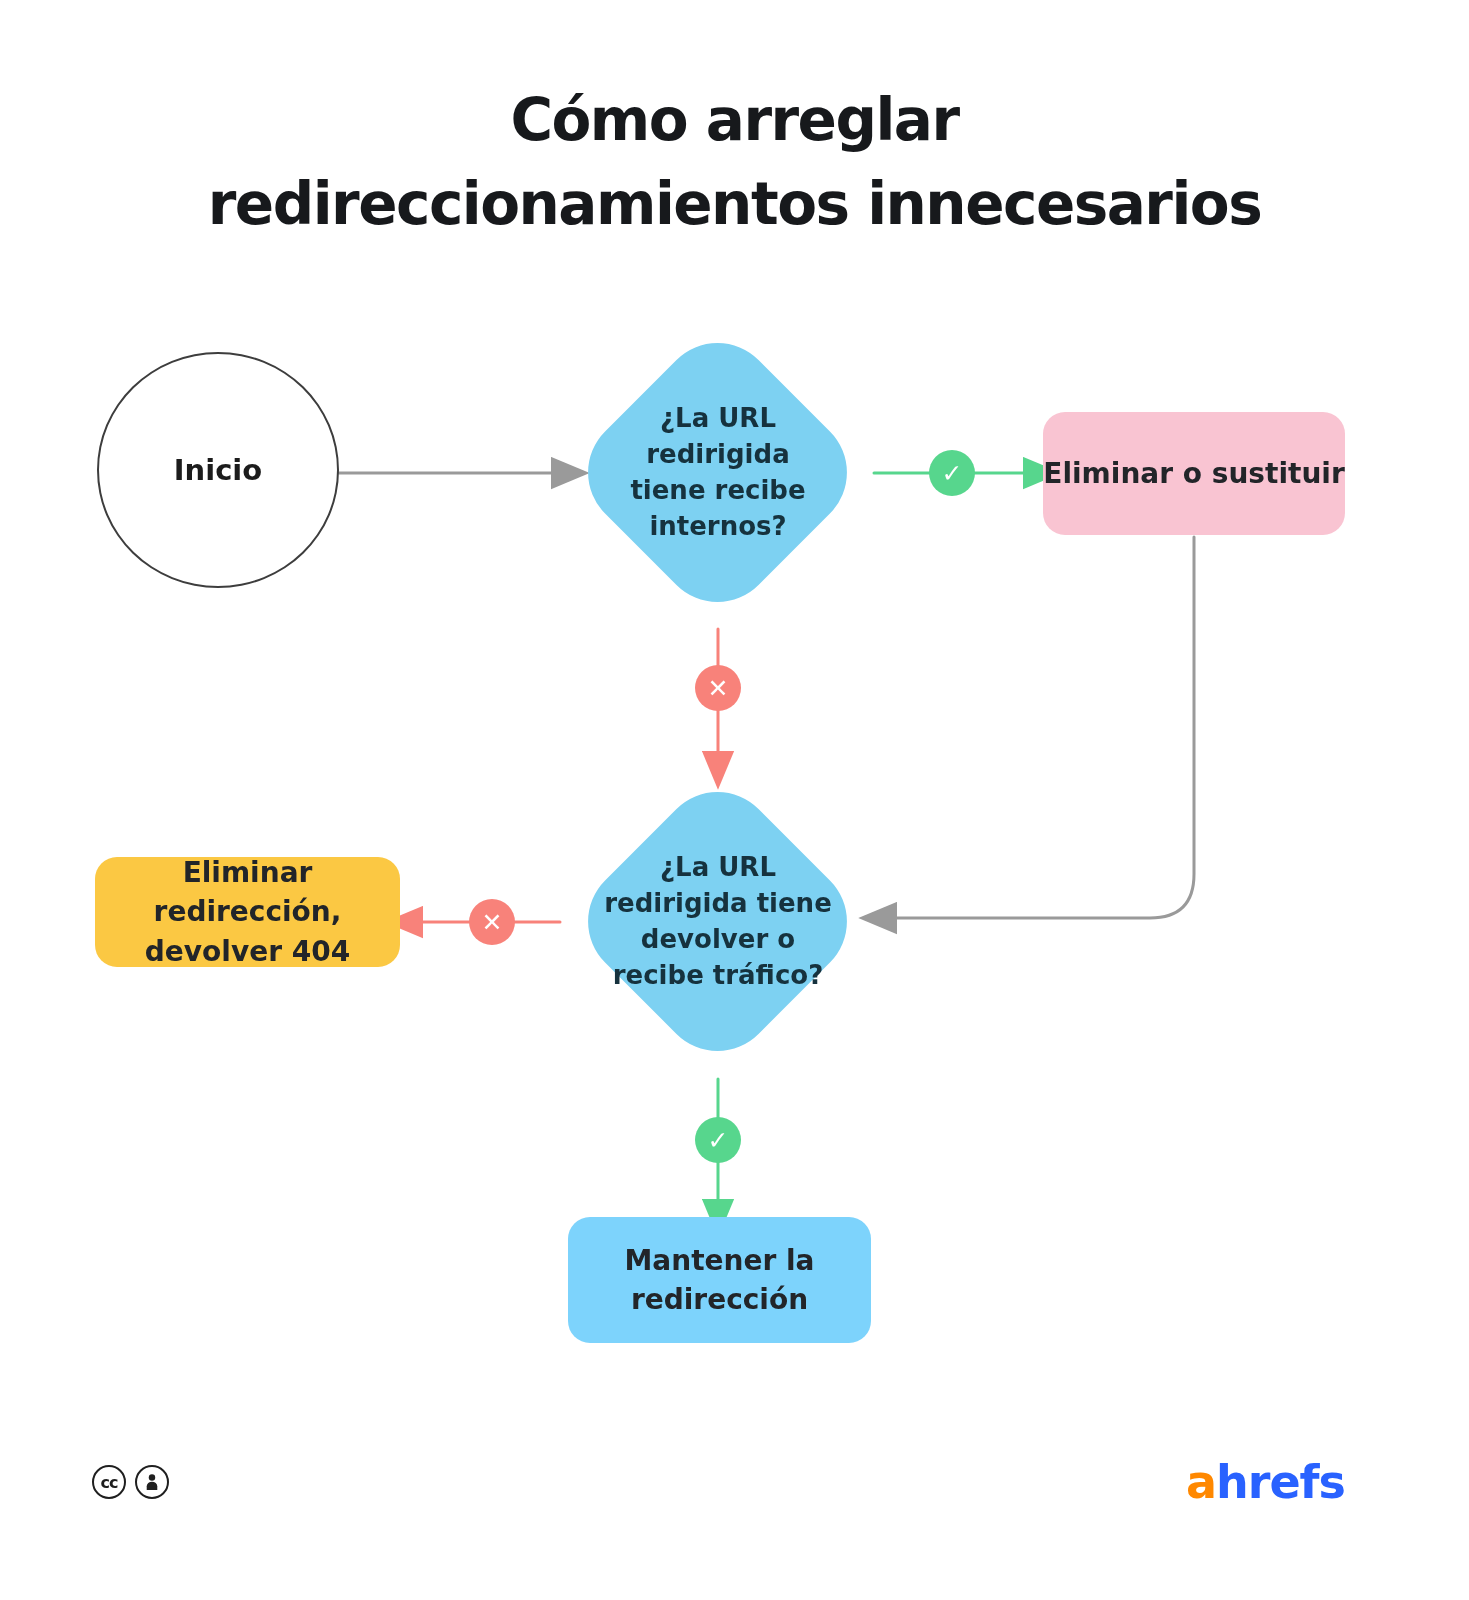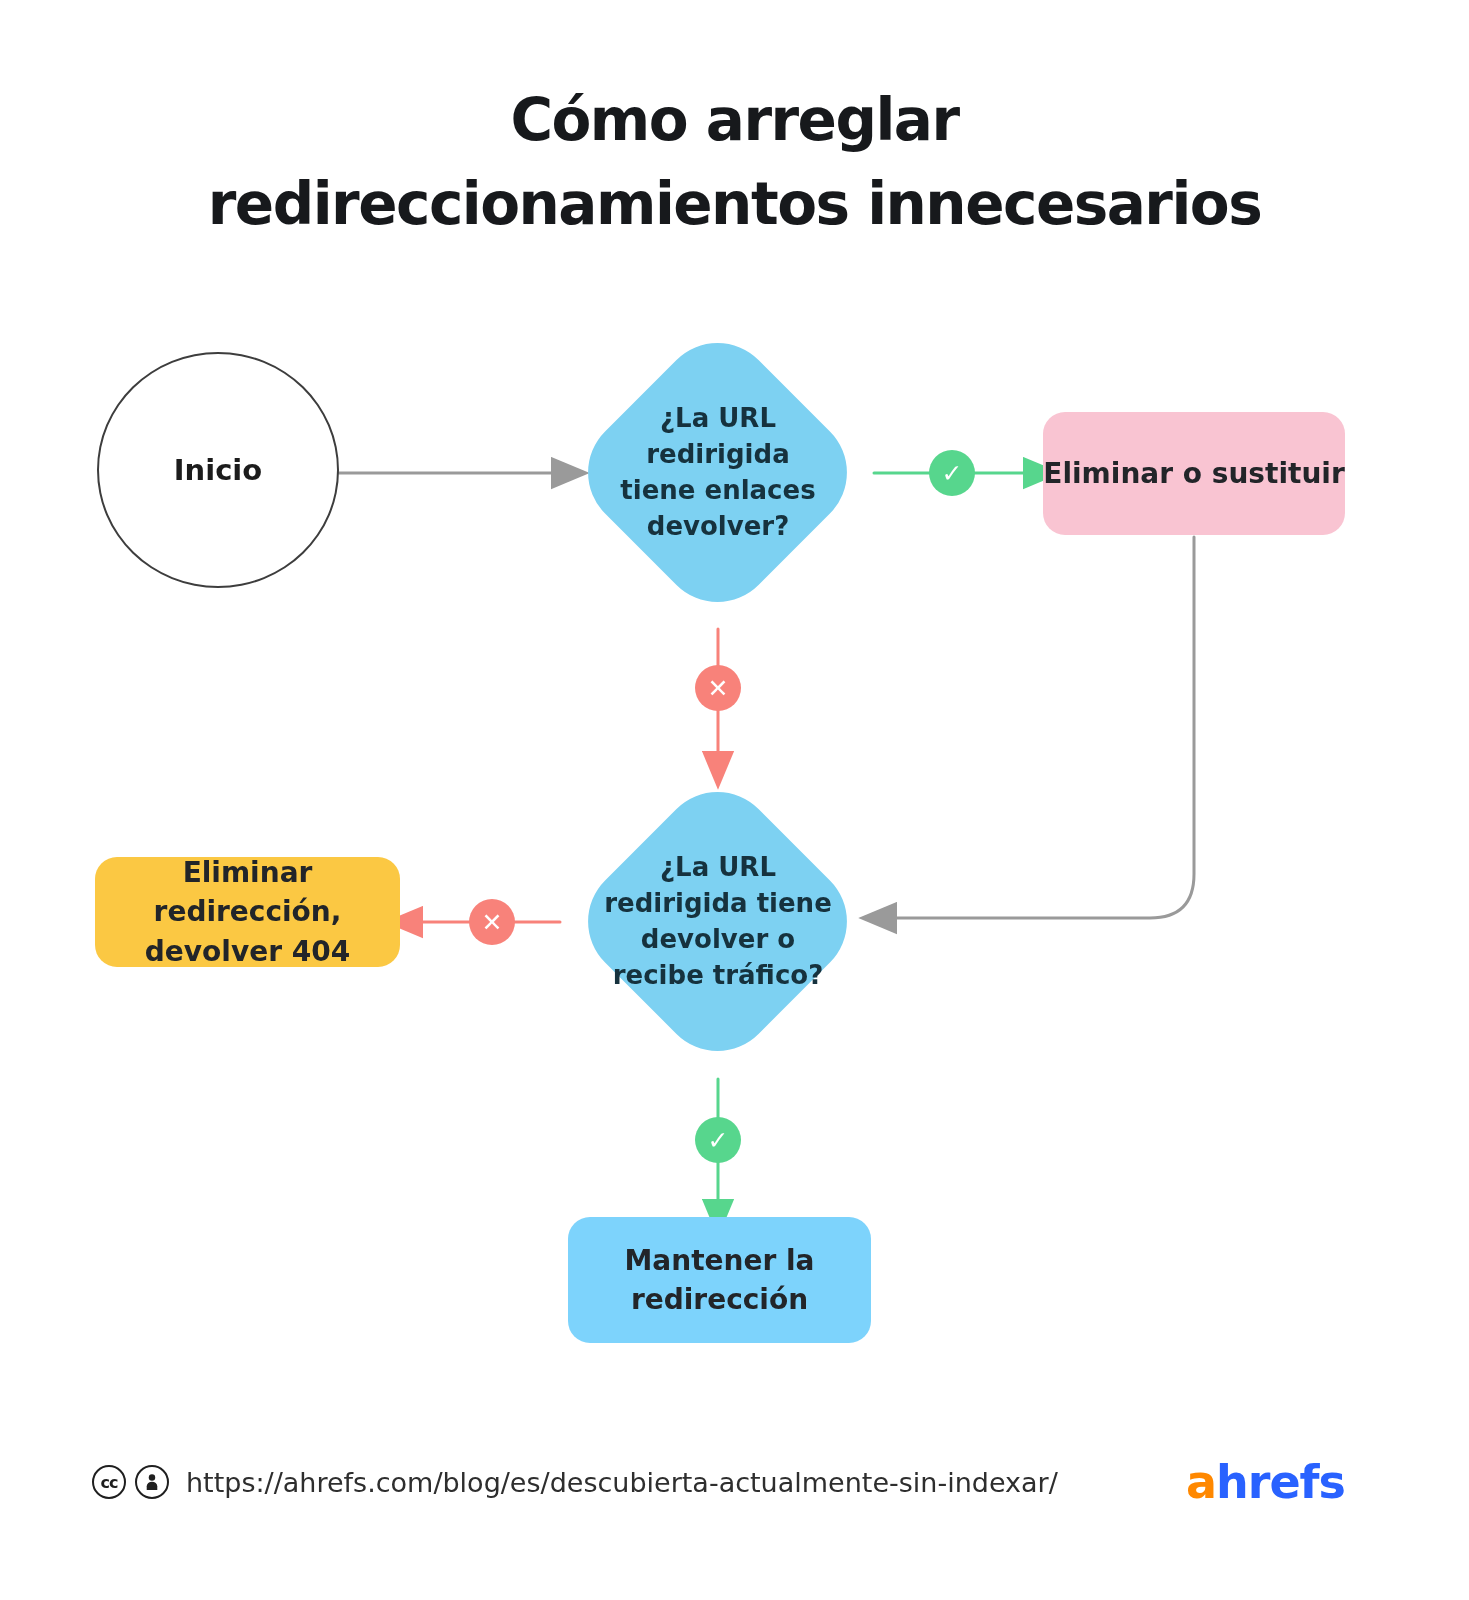--- a/index.html
+++ b/index.html
@@ -100,21 +100,21 @@
     <path d="M1194,537 V874 Q1194,918 1150,918 H894" fill="none" stroke="#9a9a9a" stroke-width="3" stroke-linecap="round" marker-end="url(#m-gray)"></path>
     <path d="M560,922 H420" fill="none" stroke="#f8827a" stroke-width="3" stroke-linecap="round" marker-end="url(#m-red)"></path>
     <path d="M718,1079 V1202" fill="none" stroke="#57d68d" stroke-width="3" stroke-linecap="round" marker-end="url(#m-green)"></path>
   </svg>
 
   <div class="node-circle">
     <span>Inicio</span>
   </div>
 
   <div class="diamond" id="diamond1"></div>
-  <div class="diamond-label" id="diamond1-label">¿La URL redirigida tiene enlaces devolver?</div>
+  <div class="diamond-label" id="diamond1-label">¿La URL redirigida tiene recibe internos?</div>
 
   <div class="diamond" id="diamond2"></div>
   <div class="diamond-label" id="diamond2-label">¿La URL redirigida tiene devolver o recibe tráfico?</div>
 
   <div class="box" id="box-pink">
     <span class="box-label">Eliminar o sustituir</span>
   </div>
 
   <div class="box" id="box-yellow">
     <span class="box-label">Eliminar redirección, devolver 404</span>
@@ -140,19 +140,18 @@
   <div class="footer">
     <div class="cc-badge" id="cc-icon">
       <span>cc</span>
     </div>
     <div class="cc-badge" id="by-icon">
       <svg width="22" height="22" viewBox="0 0 30 30">
         <circle cx="15" cy="9" r="4.4" fill="#1f1f1f"></circle>
         <path d="M7.8,26 v-5.2 a7.2,6.2 0 0 1 14.4,0 V26 Z" fill="#1f1f1f"></path>
       </svg>
     </div>
-    <div class="footer-url">https://ahrefs.com/blog/es/descubierta-actualmente-sin-indexar/</div>
     <div class="logo">
       <span class="logo-a">a</span><span class="logo-rest">hrefs</span>
     </div>
   </div>
 
 </div>
 
 </body></html>

